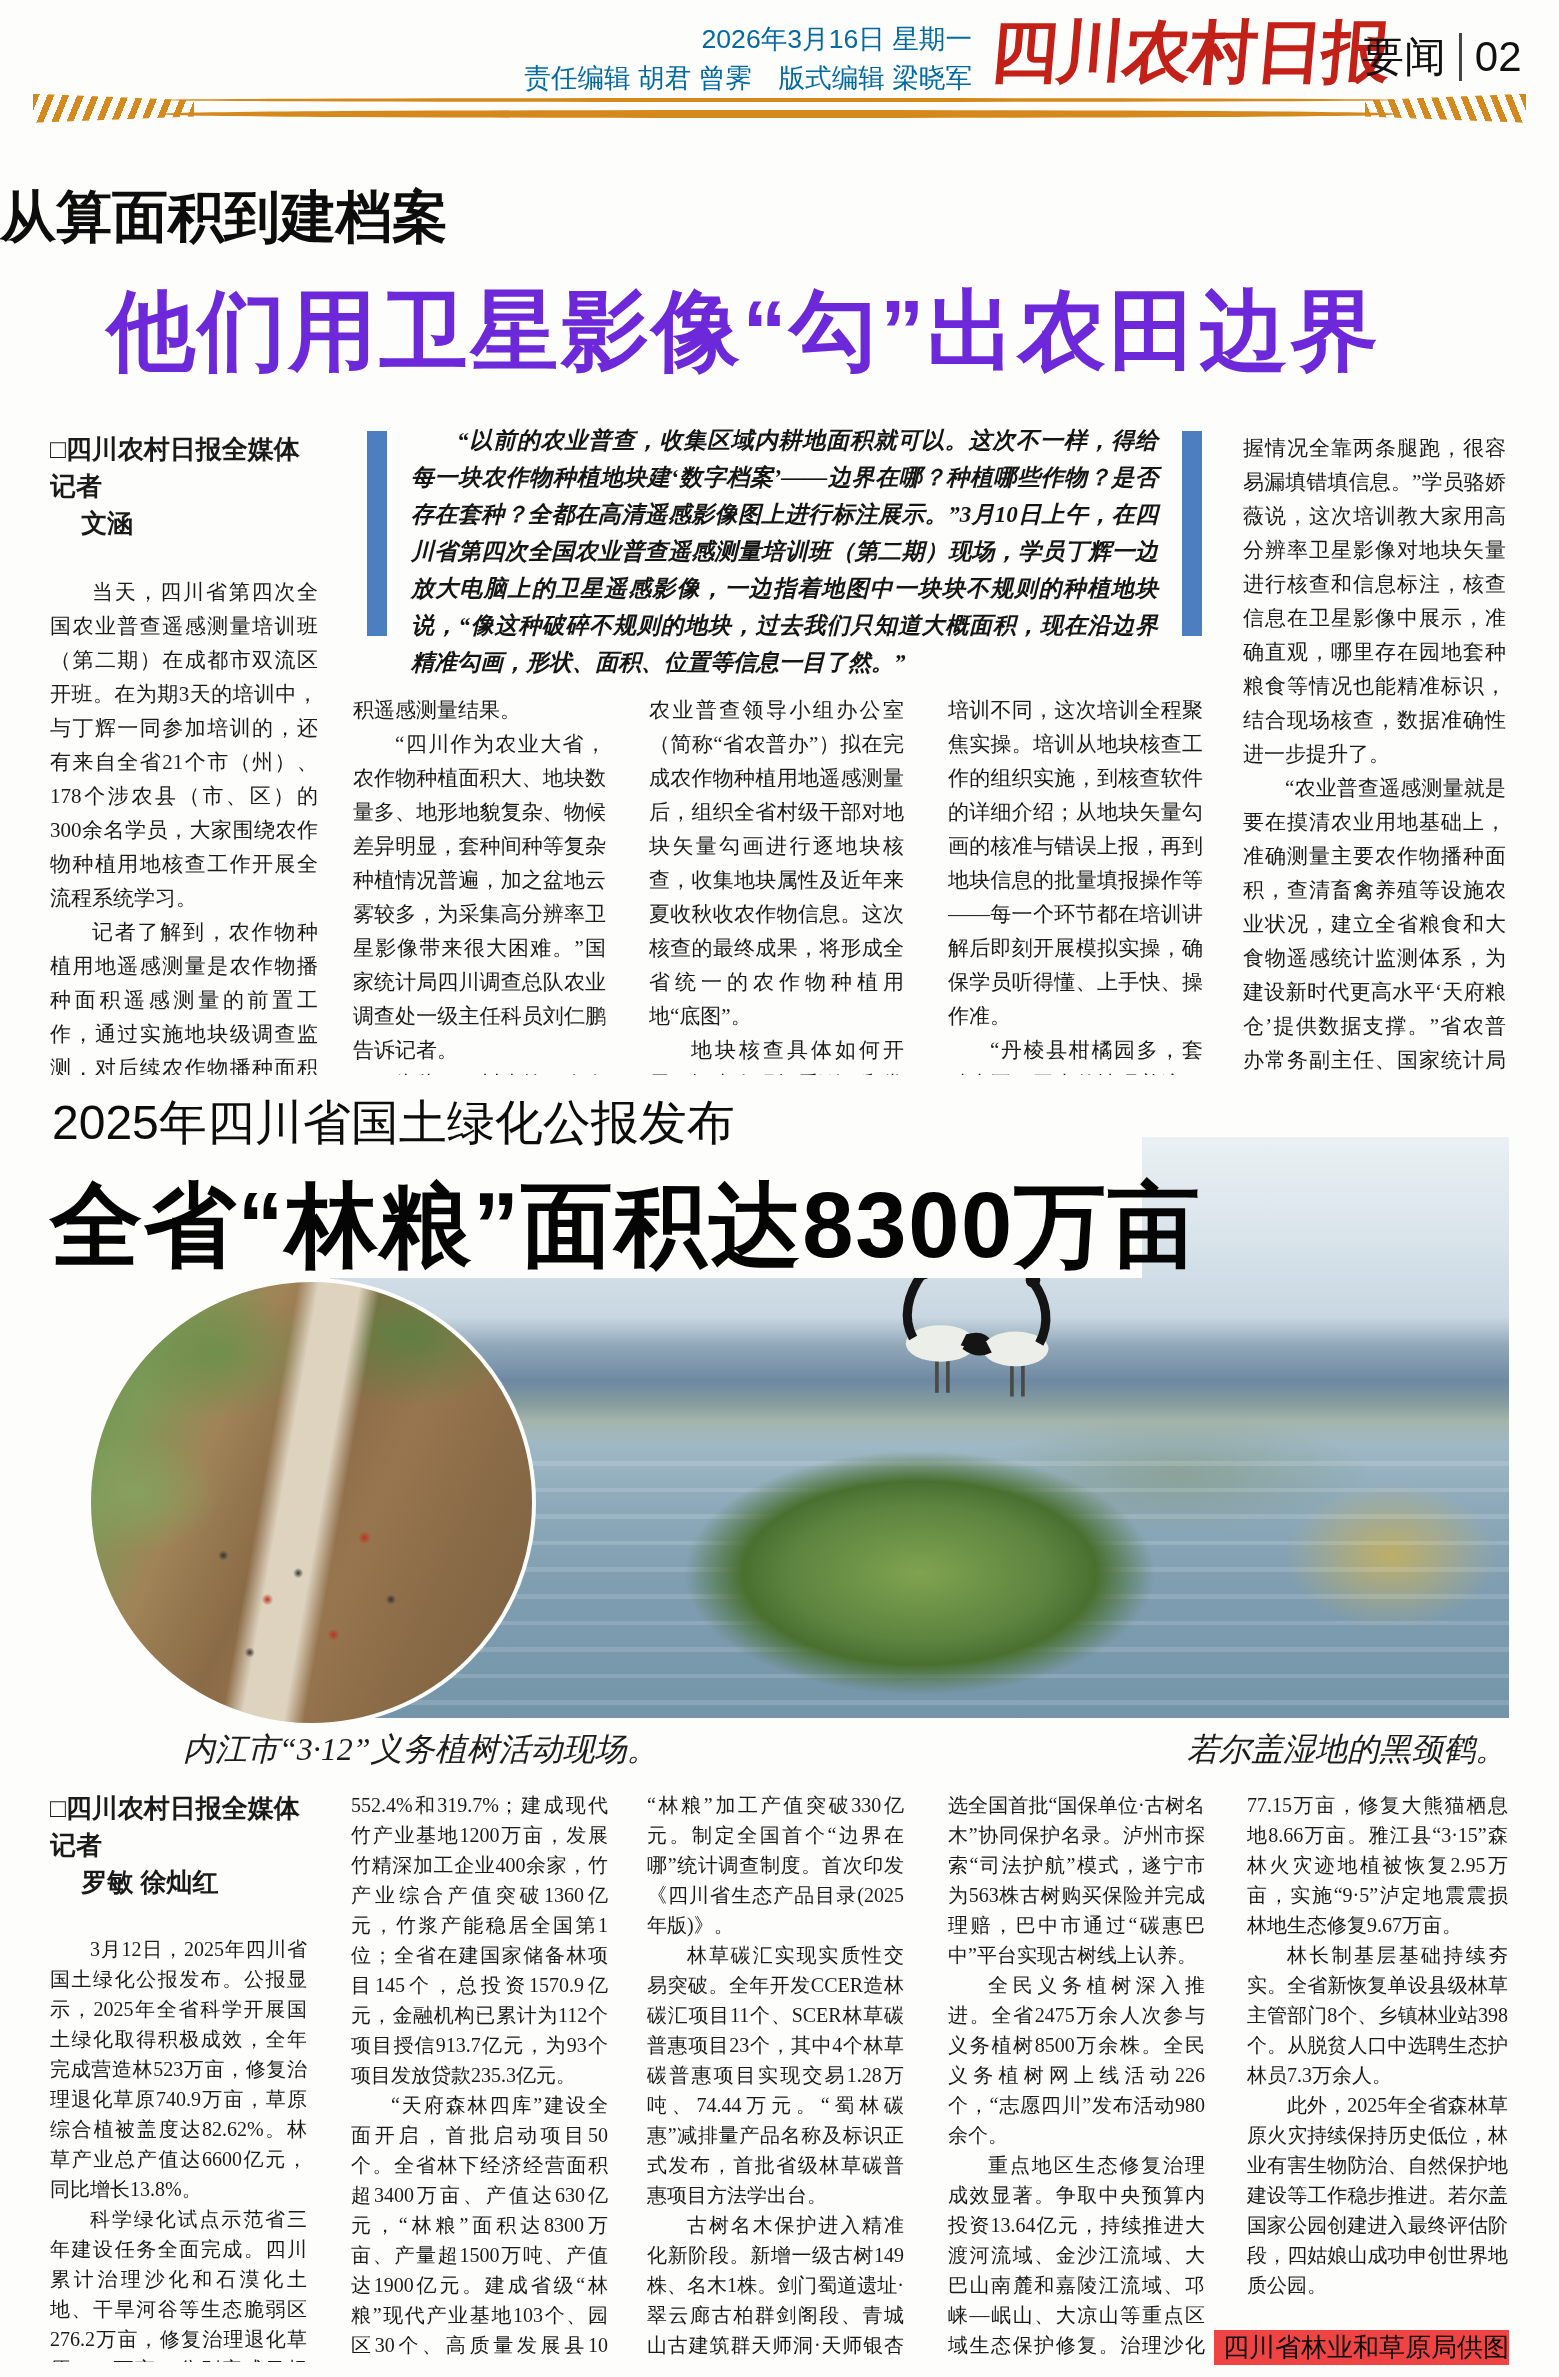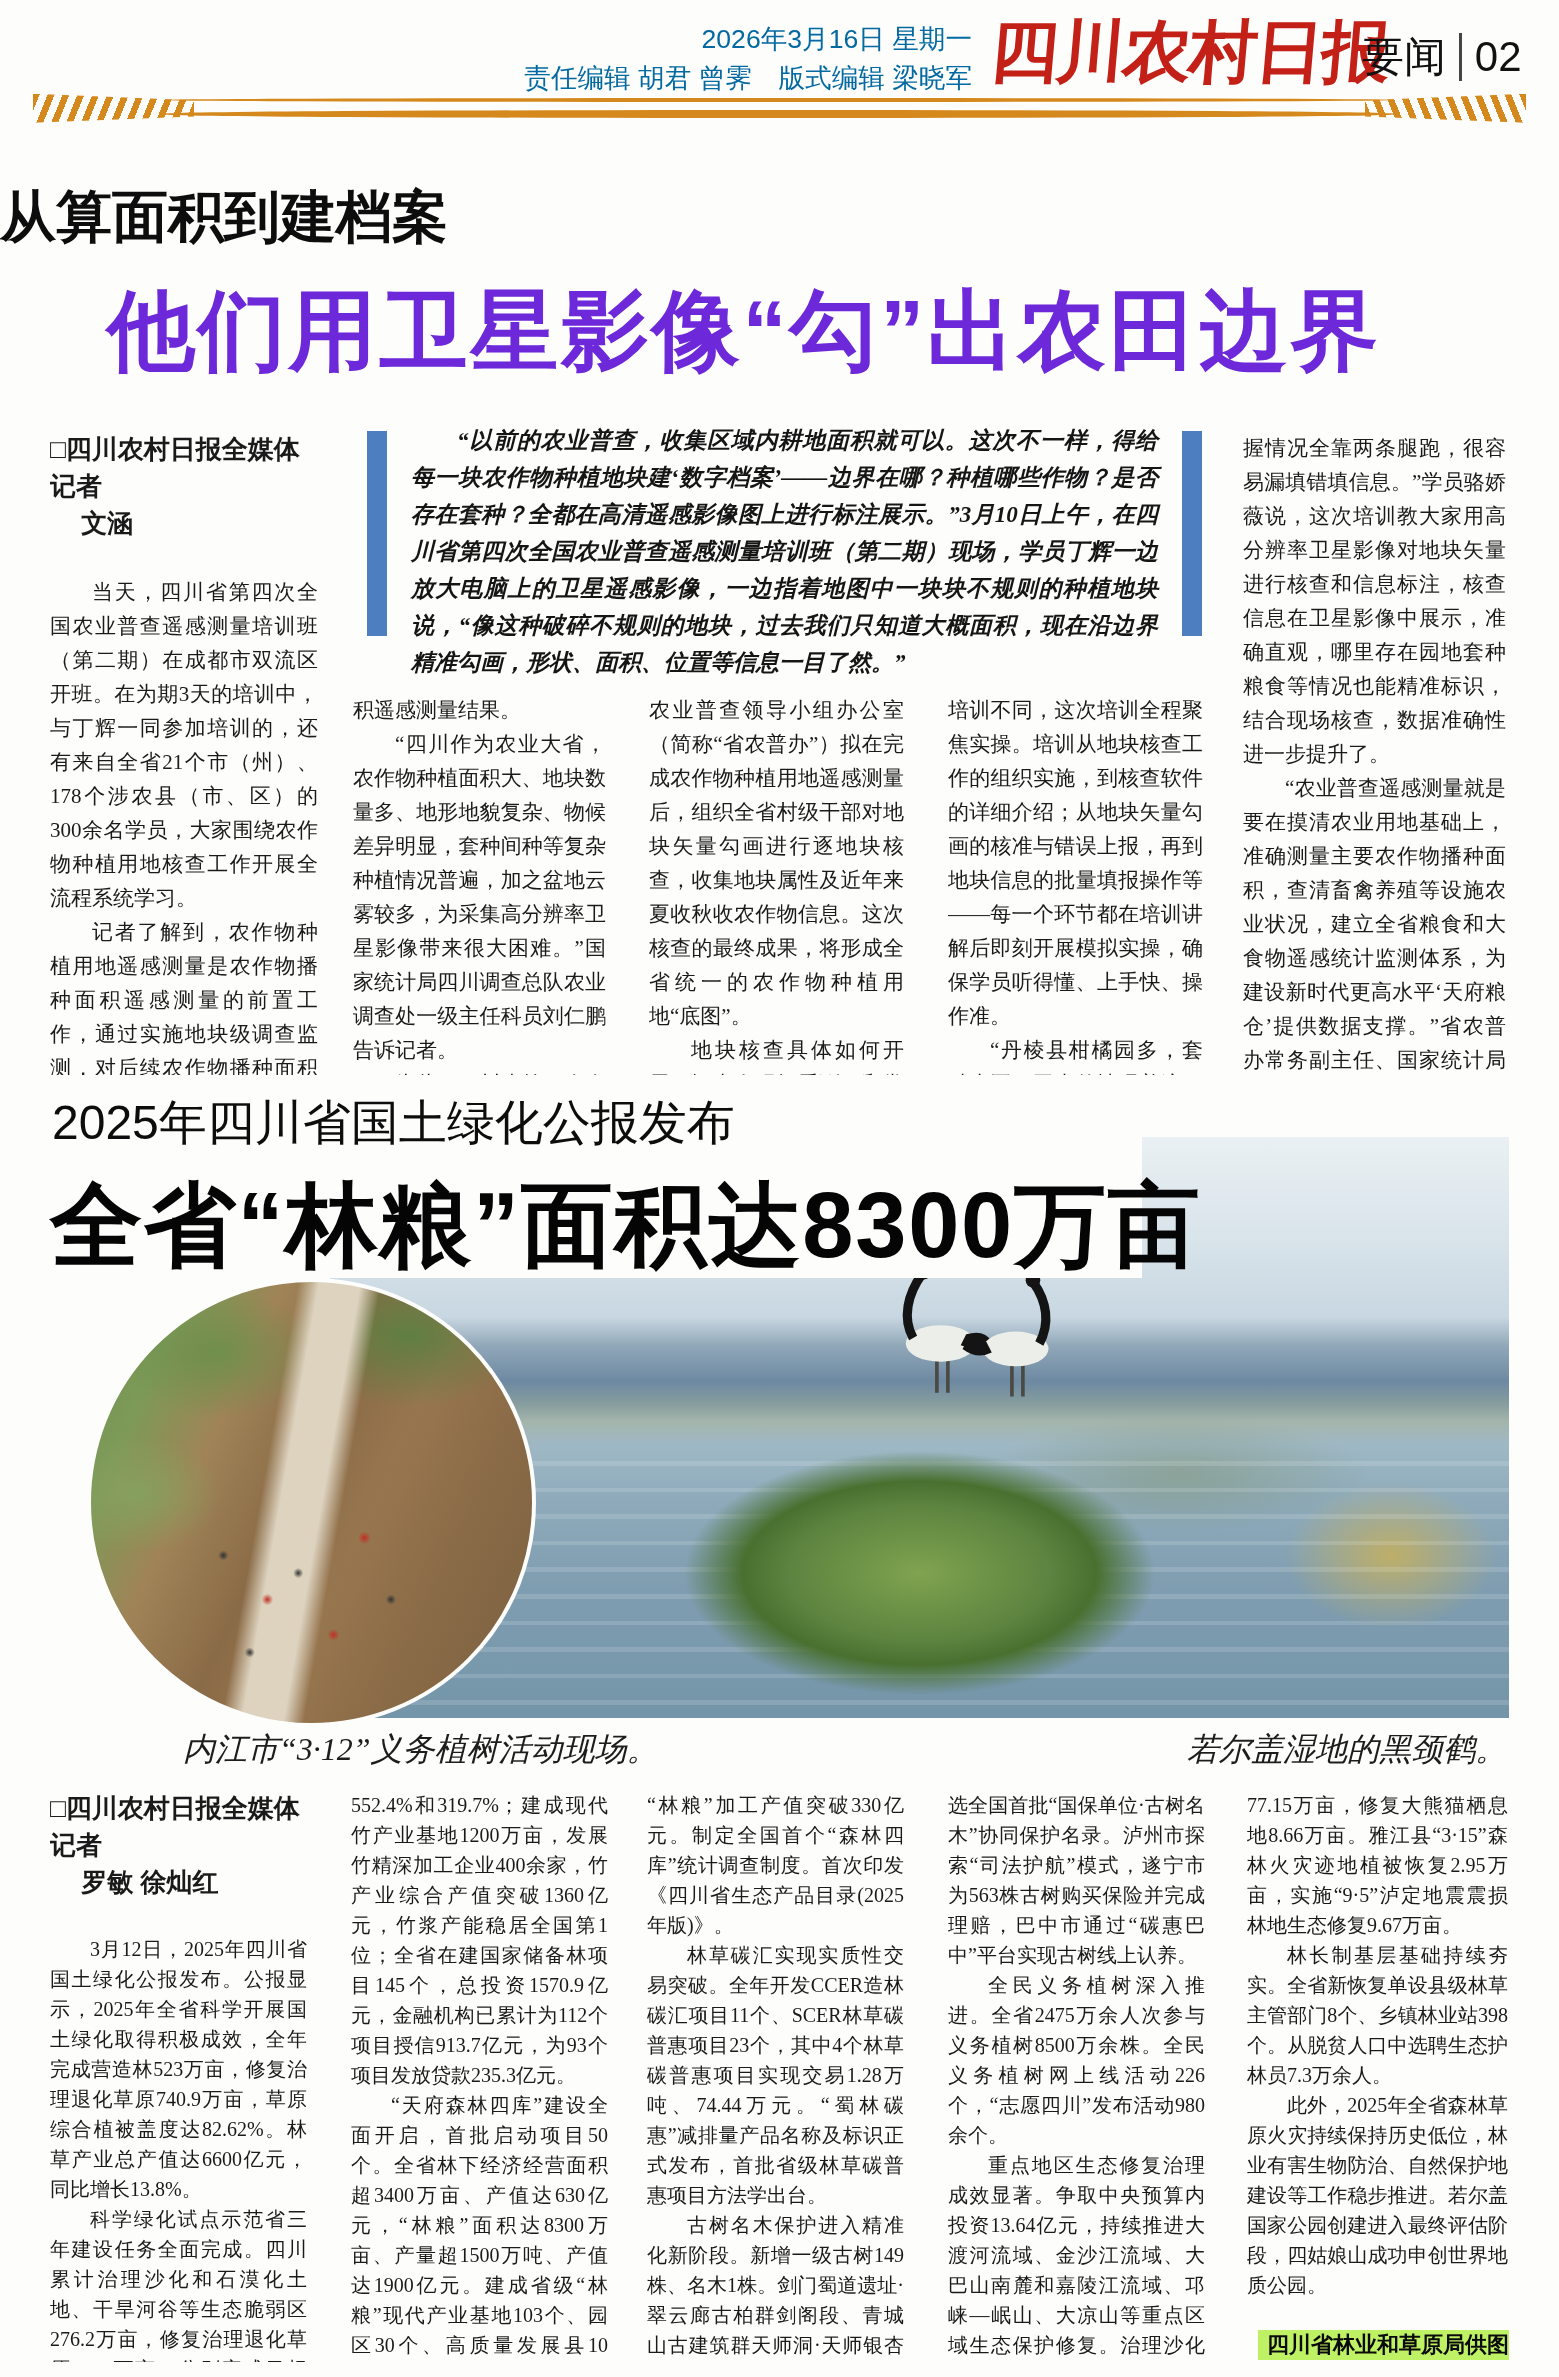--- a/index.html
+++ b/index.html
@@ -82,22 +82,22 @@
       linear-gradient(100deg,transparent 40%,#ddd3bf 44% 52%,transparent 56%),
       radial-gradient(138px 92px at 28% 16%,#6f8f4c,transparent 72%),
       radial-gradient(165px 101px at 72% 12%,#5f7f42,transparent 72%),
       radial-gradient(119px 83px at 10% 48%,#87a05e,transparent 72%),
       linear-gradient(115deg,#6f8f4e 0%,#7d9a58 16%,#a08357 30%,#8a6b47 46%,#97764f 60%,#8a6b47 76%,#7a5f40 100%);}
   .caption{position:absolute;top:1728px;font-size:32px;font-style:italic;color:#1d1d1d;z-index:4;}
   .caption.left{left:183px;}
   .caption.right{right:52px;text-align:right;}
   
   .a2col{font-size:20px;line-height:30px;}
-  .credit{position:absolute;right:50px;top:2330px;z-index:5;background:#bef264;padding-left:9.2px;
-    font-family:"Liberation Sans","DejaVu Sans",sans-serif;font-weight:700;font-size:22px;color:#0a0a0a;}
+  .credit{position:absolute;right:50px;top:2330px;z-index:5;background:#ef4444;padding-left:9.2px;
+    font-family:"Liberation Sans","DejaVu Sans",sans-serif;font-weight:400;font-size:26px;color:#0a0a0a;}
 </style>
 </head>
 <body>
 
 <div id="page">
 
   <div class="meta">
     <div>2026年3月16日 星期一</div>
     <div>责任编辑 胡君 曾霁　版式编辑 梁晓军</div>
   </div>
@@ -193,21 +193,21 @@
     <p>3月12日，2025年四川省国土绿化公报发布。公报显示，2025年全省科学开展国土绿化取得积极成效，全年完成营造林523万亩，修复治理退化草原740.9万亩，草原综合植被盖度达82.62%。林草产业总产值达6600亿元，同比增长13.8%。</p>
     <p>科学绿化试点示范省三年建设任务全面完成。四川累计治理沙化和石漠化土地、干旱河谷等生态脆弱区276.2万亩，修复治理退化草原2749万亩，分别完成目标任务的</p>
   </div>
 
   <div class="col a2col" style="left:351px;top:1790px;width:257px;height:572px">
     <p class="noind">552.4%和319.7%；建成现代竹产业基地1200万亩，发展竹精深加工企业400余家，竹产业综合产值突破1360亿元，竹浆产能稳居全国第1位；全省在建国家储备林项目145个，总投资1570.9亿元，金融机构已累计为112个项目授信913.7亿元，为93个项目发放贷款235.3亿元。</p>
     <p>“天府森林四库”建设全面开启，首批启动项目50个。全省林下经济经营面积超3400万亩、产值达630亿元，“林粮”面积达8300万亩、产量超1500万吨、产值达1900亿元。建成省级“林粮”现代产业基地103个、园区30个、高质量发展县10个，</p>
   </div>
 
   <div class="col a2col" style="left:647px;top:1790px;width:257px;height:572px">
-    <p class="noind">“林粮”加工产值突破330亿元。制定全国首个“森林四库”统计调查制度。首次印发《四川省生态产品目录(2025年版)》。</p>
+    <p class="noind">“林粮”加工产值突破330亿元。制定全国首个“边界在哪”统计调查制度。首次印发《四川省生态产品目录(2025年版)》。</p>
     <p>林草碳汇实现实质性交易突破。全年开发CCER造林碳汇项目11个、SCER林草碳普惠项目23个，其中4个林草碳普惠项目实现交易1.28万吨、74.44万元。“蜀林碳惠”减排量产品名称及标识正式发布，首批省级林草碳普惠项目方法学出台。</p>
     <p>古树名木保护进入精准化新阶段。新增一级古树149株、名木1株。剑门蜀道遗址·翠云廊古柏群剑阁段、青城山古建筑群天师洞·天师银杏入</p>
   </div>
 
   <div class="col a2col" style="left:948px;top:1790px;width:257px;height:572px">
     <p class="noind">选全国首批“国保单位·古树名木”协同保护名录。泸州市探索“司法护航”模式，遂宁市为563株古树购买保险并完成理赔，巴中市通过“碳惠巴中”平台实现古树线上认养。</p>
     <p>全民义务植树深入推进。全省2475万余人次参与义务植树8500万余株。全民义务植树网上线活动226个，“志愿四川”发布活动980余个。</p>
     <p>重点地区生态修复治理成效显著。争取中央预算内投资13.64亿元，持续推进大渡河流域、金沙江流域、大巴山南麓和嘉陵江流域、邛崃—岷山、大凉山等重点区域生态保护修复。治理沙化土地</p>
   </div>
 

